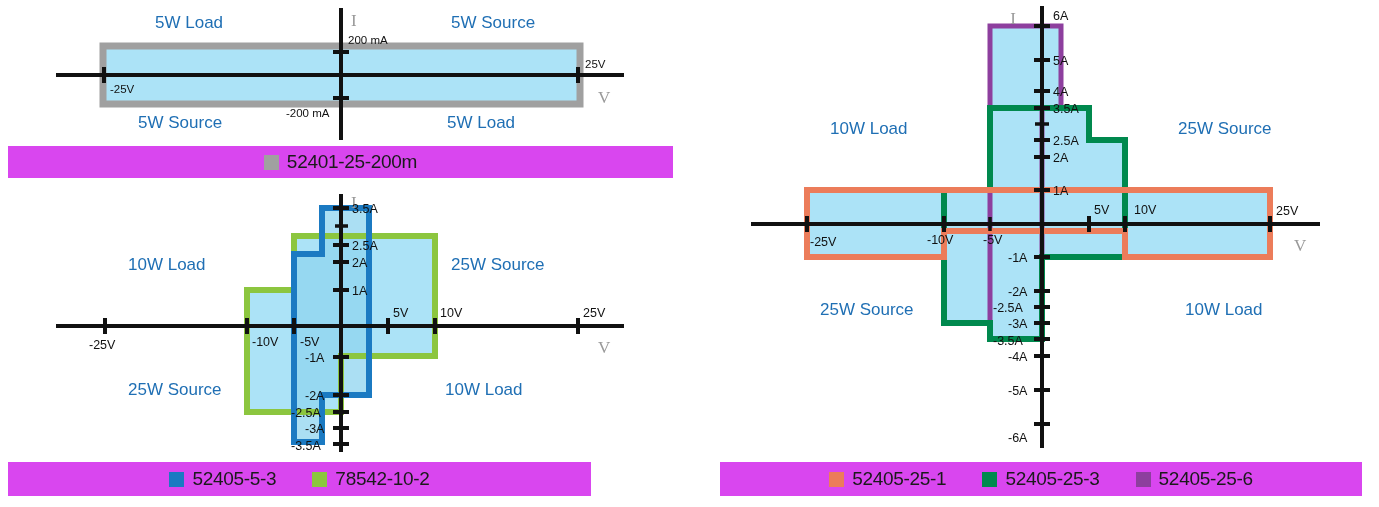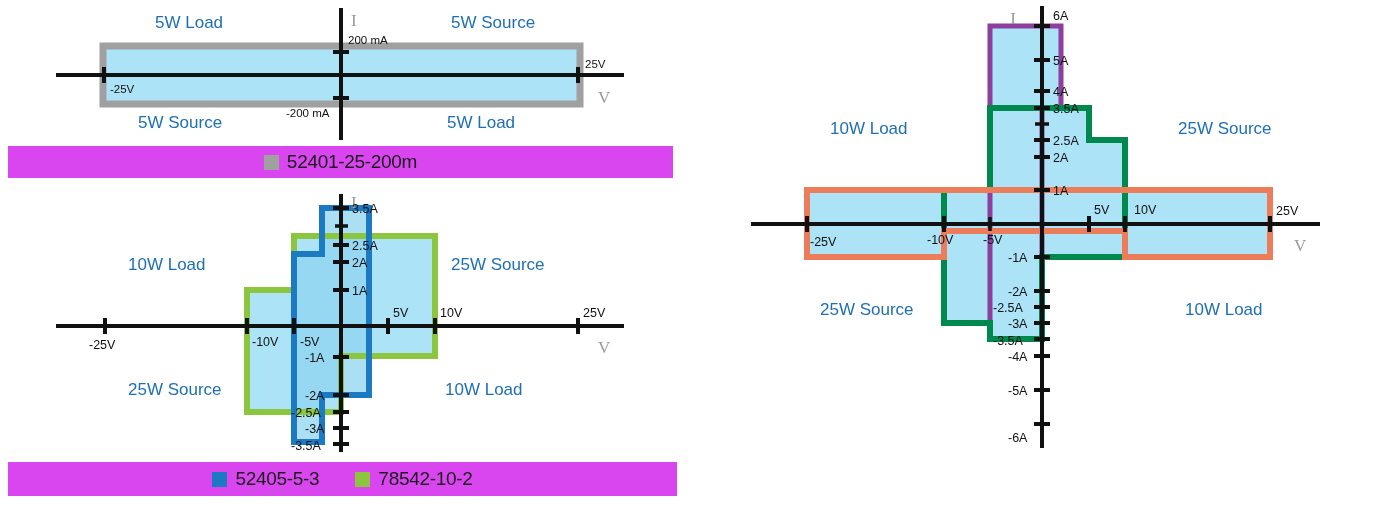--- a/index.html
+++ b/index.html
@@ -115,21 +115,21 @@
       <text class="tick-lbl" x="291" y="227" text-anchor="start">-2.5A</text>
       <text class="tick-lbl" x="305" y="243" text-anchor="start">-3A</text>
       <text class="tick-lbl" x="291" y="260" text-anchor="start">-3.5A</text>
 
       <text class="quad" x="128" y="80">10W Load</text>
       <text class="quad" x="451" y="80">25W Source</text>
       <text class="quad" x="128" y="205">25W Source</text>
       <text class="quad" x="445" y="205">10W Load</text>
     </svg>
 
-    <div class="legendbar" id="legend-2" style="left:8px;top:462px;width:669px;height:34px;">
+    <div class="legendbar" id="legend-2" style="left:8px;top:462px;width:583px;height:34px;">
       <div class="legend-item">
         <span class="legend-swatch" style="background:#1b7ac2;"></span>
         <span class="legend-label">52405-5-3</span>
       </div>
       <div class="legend-item">
         <span class="legend-swatch" style="background:#8cc63f;"></span>
         <span class="legend-label">78542-10-2</span>
       </div>
     </div>
   </div>
@@ -203,15 +203,29 @@
       <text class="tick-lbl" x="318" y="361" text-anchor="start">-4A</text>
       <text class="tick-lbl" x="318" y="395" text-anchor="start">-5A</text>
       <text class="tick-lbl" x="318" y="442" text-anchor="start">-6A</text>
 
       <text class="quad" x="140" y="134">10W Load</text>
       <text class="quad" x="488" y="134">25W Source</text>
       <text class="quad" x="130" y="315">25W Source</text>
       <text class="quad" x="495" y="315">10W Load</text>
     </svg>
 
+    <div class="legendbar" id="legend-3" style="left:30px;top:462px;width:642px;height:34px;">
+      <div class="legend-item">
+        <span class="legend-swatch" style="background:#ec7c5a;"></span>
+        <span class="legend-label">52405-25-1</span>
+      </div>
+      <div class="legend-item">
+        <span class="legend-swatch" style="background:#00894e;"></span>
+        <span class="legend-label">52405-25-3</span>
+      </div>
+      <div class="legend-item">
+        <span class="legend-swatch" style="background:#8d3f9e;"></span>
+        <span class="legend-label">52405-25-6</span>
+      </div>
+    </div>
   </div>
 
 </div>
 
 </body></html>

